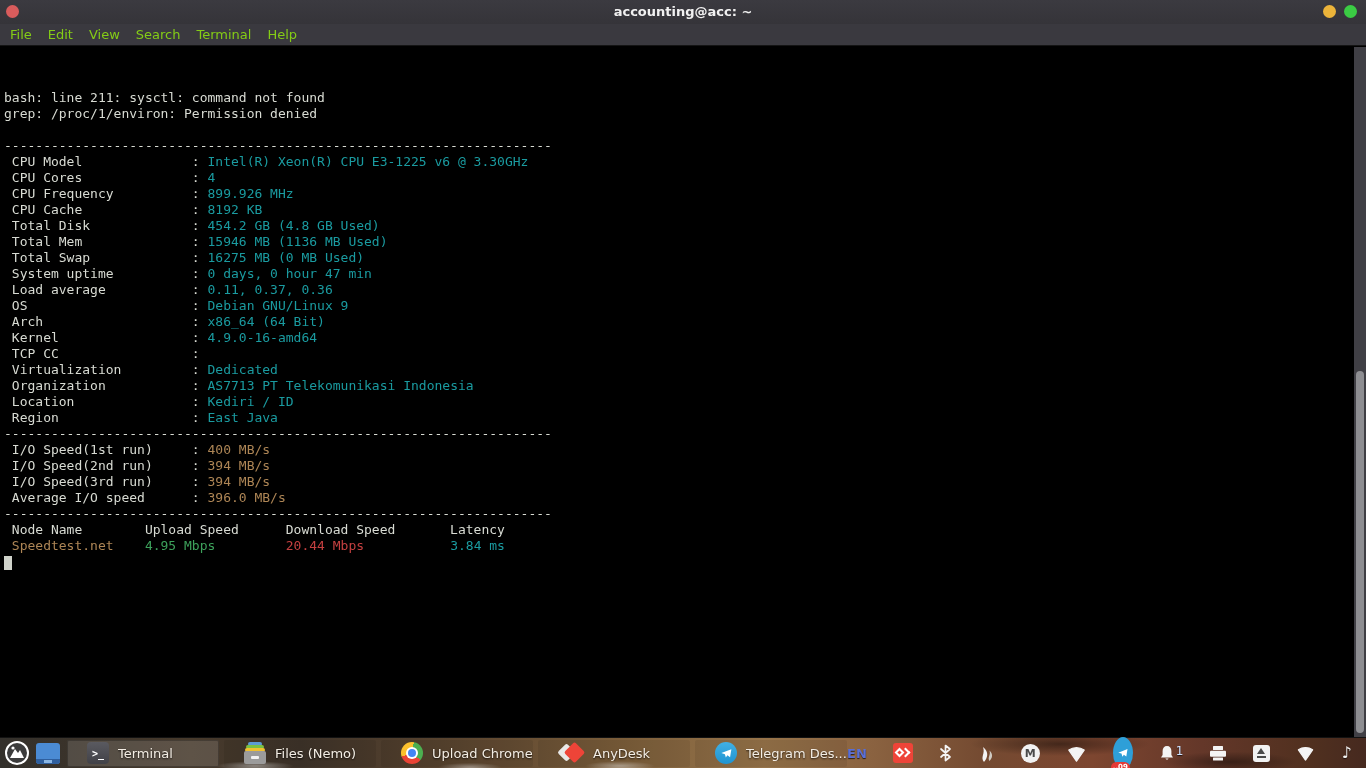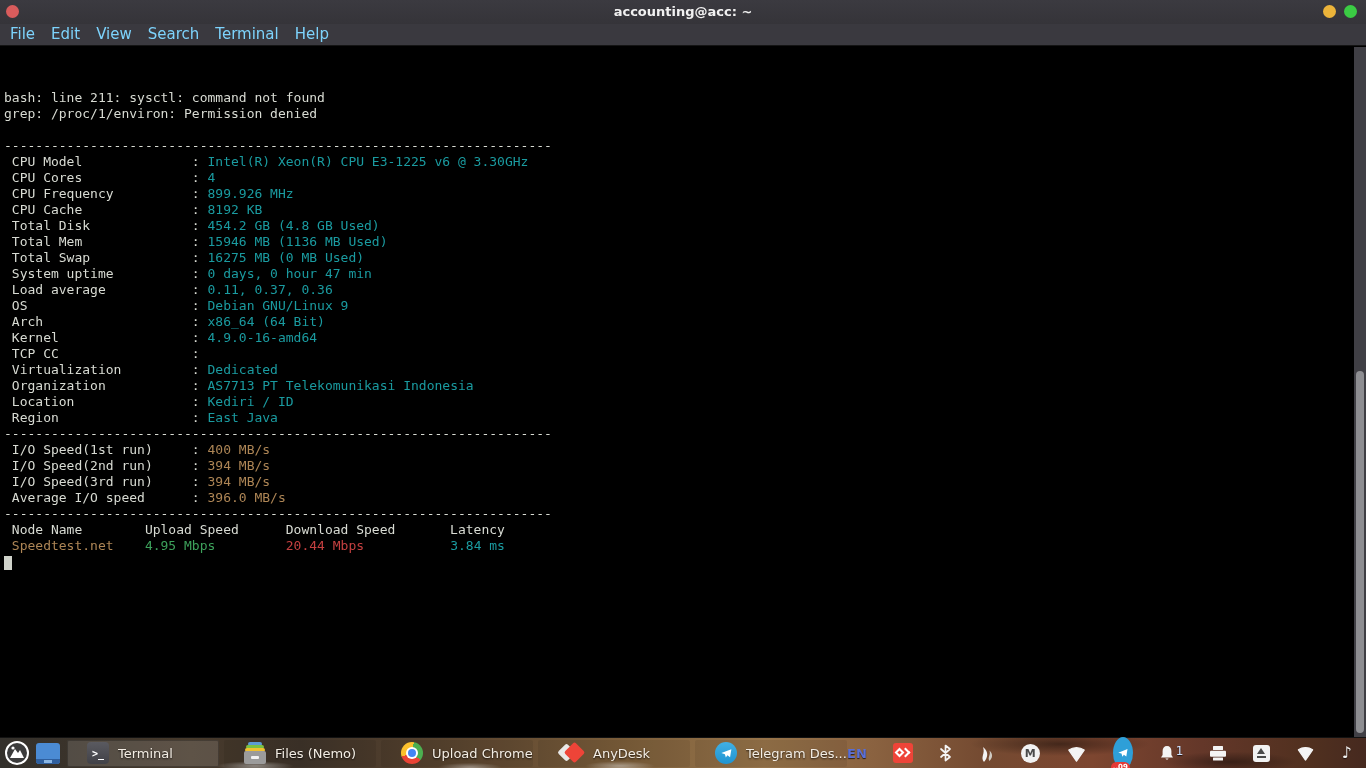--- a/index.html
+++ b/index.html
@@ -13,21 +13,21 @@
   .tl-dot { width:13px; height:13px; border-radius:50%; display:inline-block; }
   .dot-red   { position:absolute; left:6px;  top:5px; background:#d95c5c; }
   .dot-yellow{ position:absolute; right:30px; top:5px; background:#ecb43a; }
   .dot-green { position:absolute; right:9px;  top:5px; background:#3bcc44; }
   .win-title { position:absolute; left:0; right:0; text-align:center; font-size:13px;
     font-weight:bold; color:#f1f1f1; line-height:24px; }
 
   
   .menubar { position:absolute; left:0; top:24px; width:1366px; height:22px;
     background:#3a393f; border-bottom:1px solid #141414; display:flex; align-items:center; padding-left:2px; }
-  .menu-item { color:#7dd3fc; font-size:15px; padding:0 8px; line-height:21px; }
+  .menu-item { color:#84cc16; font-size:13px; padding:0 8px; line-height:21px; }
 
   
   .terminal { position:absolute; left:0; top:47px; width:1354px; height:690px; background:#000;
     font-family:"DejaVu Sans Mono", monospace; font-size:13px; line-height:16px; white-space:pre;
     padding:11px 0 0 4px; }
   .tline { height:16px; }
   .c-fg     { color:var(--t-fg); }
   .c-cyan   { color:var(--t-cyan); }
   .c-yellow { color:var(--t-yellow); }
   .c-green  { color:var(--t-green); }

